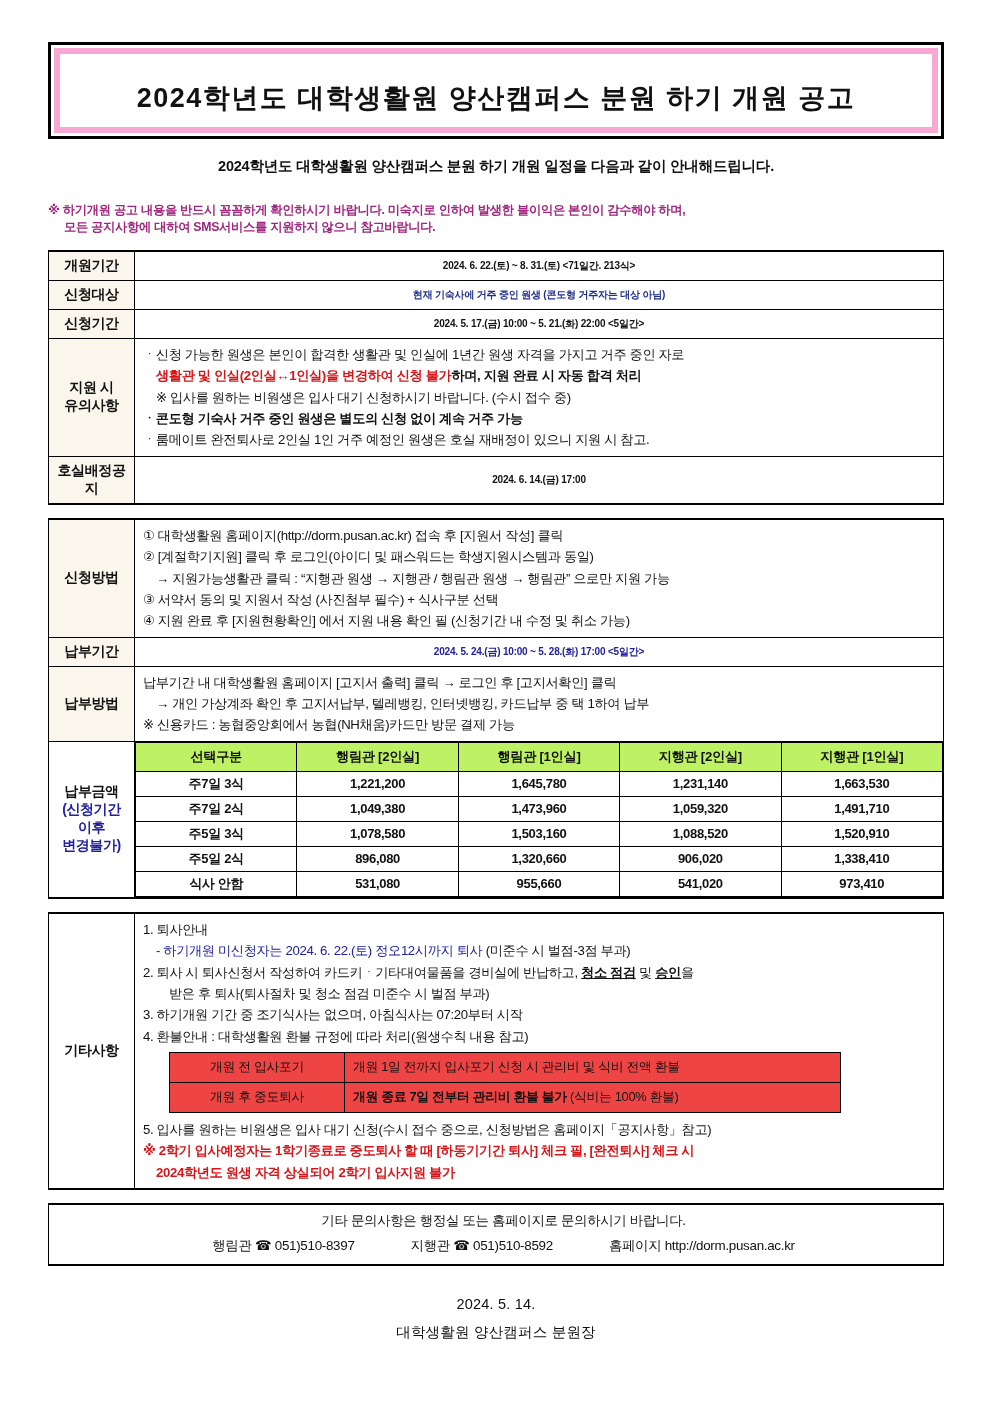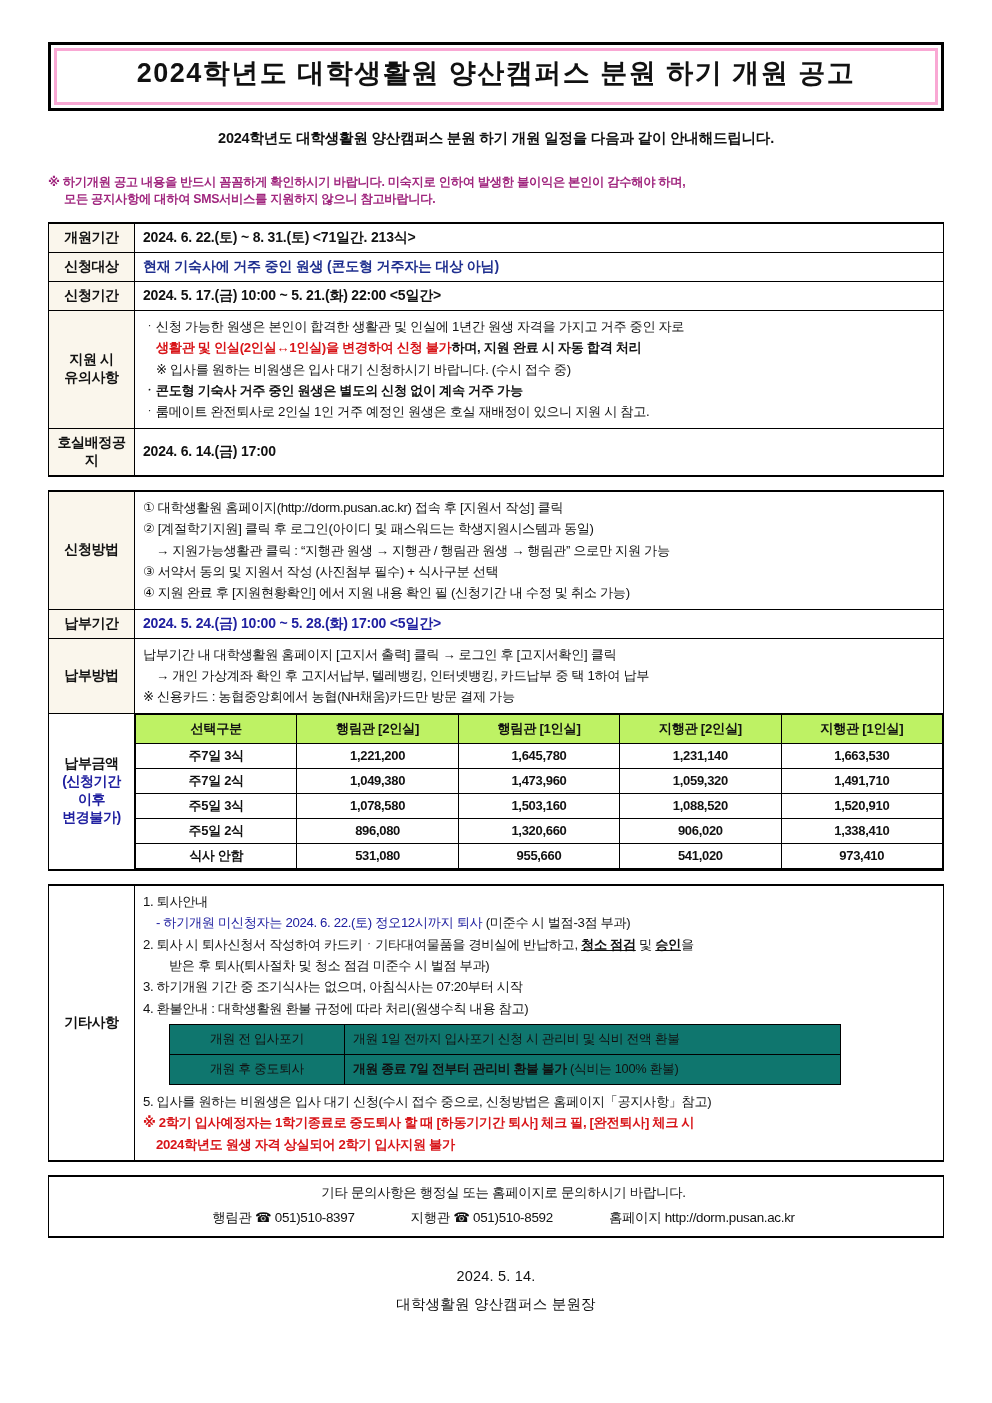--- a/index.html
+++ b/index.html
@@ -17,23 +17,23 @@
   }
   .page { padding: 42px 48px 0 48px; }
 
   
   .title-box {
     border: 3px solid #000;
     padding: 3px;
     margin-bottom: 18px;
   }
   .title-inner {
-    border: 3px solid #f9a8d4;
-    text-align: center;
-    padding: 4px 0 11px 0;
+    border: 6px solid #f9a8d4;
+    text-align: center;
+    padding: 26px 0 11px 0;
   }
   .title-inner .t {
     font-size: 27px;
     font-weight: bold;
     letter-spacing: 1.5px;
   }
   .lede {
     text-align: center;
     font-weight: bold;
     font-size: 14.5px;
@@ -77,22 +77,23 @@
   td.lbl.white { background: #ffffff; }
   td.val { background: #ffffff; }
   .bold { font-weight: bold; }
   .navy { color: #1F2F8F; }
   .red  { color: #D81418; }
   .blue2 { color: #2020A0; }
   .u { text-decoration: underline; }
   .sp { margin-bottom: 13px; }
 
   .ctr-val {
-    font-weight: bold;
-    font-size: 14px;
+    text-align: center;
+    font-weight: bold;
+    font-size: 10px;
     padding-top: 7px; padding-bottom: 7px;
     letter-spacing: -0.2px;
   }
 
   ul.lines { margin: 0; padding: 0; list-style: none; }
   ul.lines li {
     line-height: 1.62;
     font-size: 13.2px;
     letter-spacing: -0.35px;
   }
@@ -125,21 +126,21 @@
   table.refund {
     border-collapse: collapse;
     table-layout: fixed;
     width: 672px;
     margin: 5px 0 6px 26px;
   }
   table.refund td {
     border: 1px solid #000;
     padding: 6px 8px;
     font-size: 12.8px;
-    background: #0f766e;
+    background: #ef4444;
     letter-spacing: -0.3px;
   }
   table.refund td.k { width: 175px; text-align: center; }
 
   
   .contact {
     border-top: 2.5px solid #000;
     border-bottom: 2.5px solid #000;
     border-left: 1.5px solid #000;
     border-right: 1.5px solid #000;

